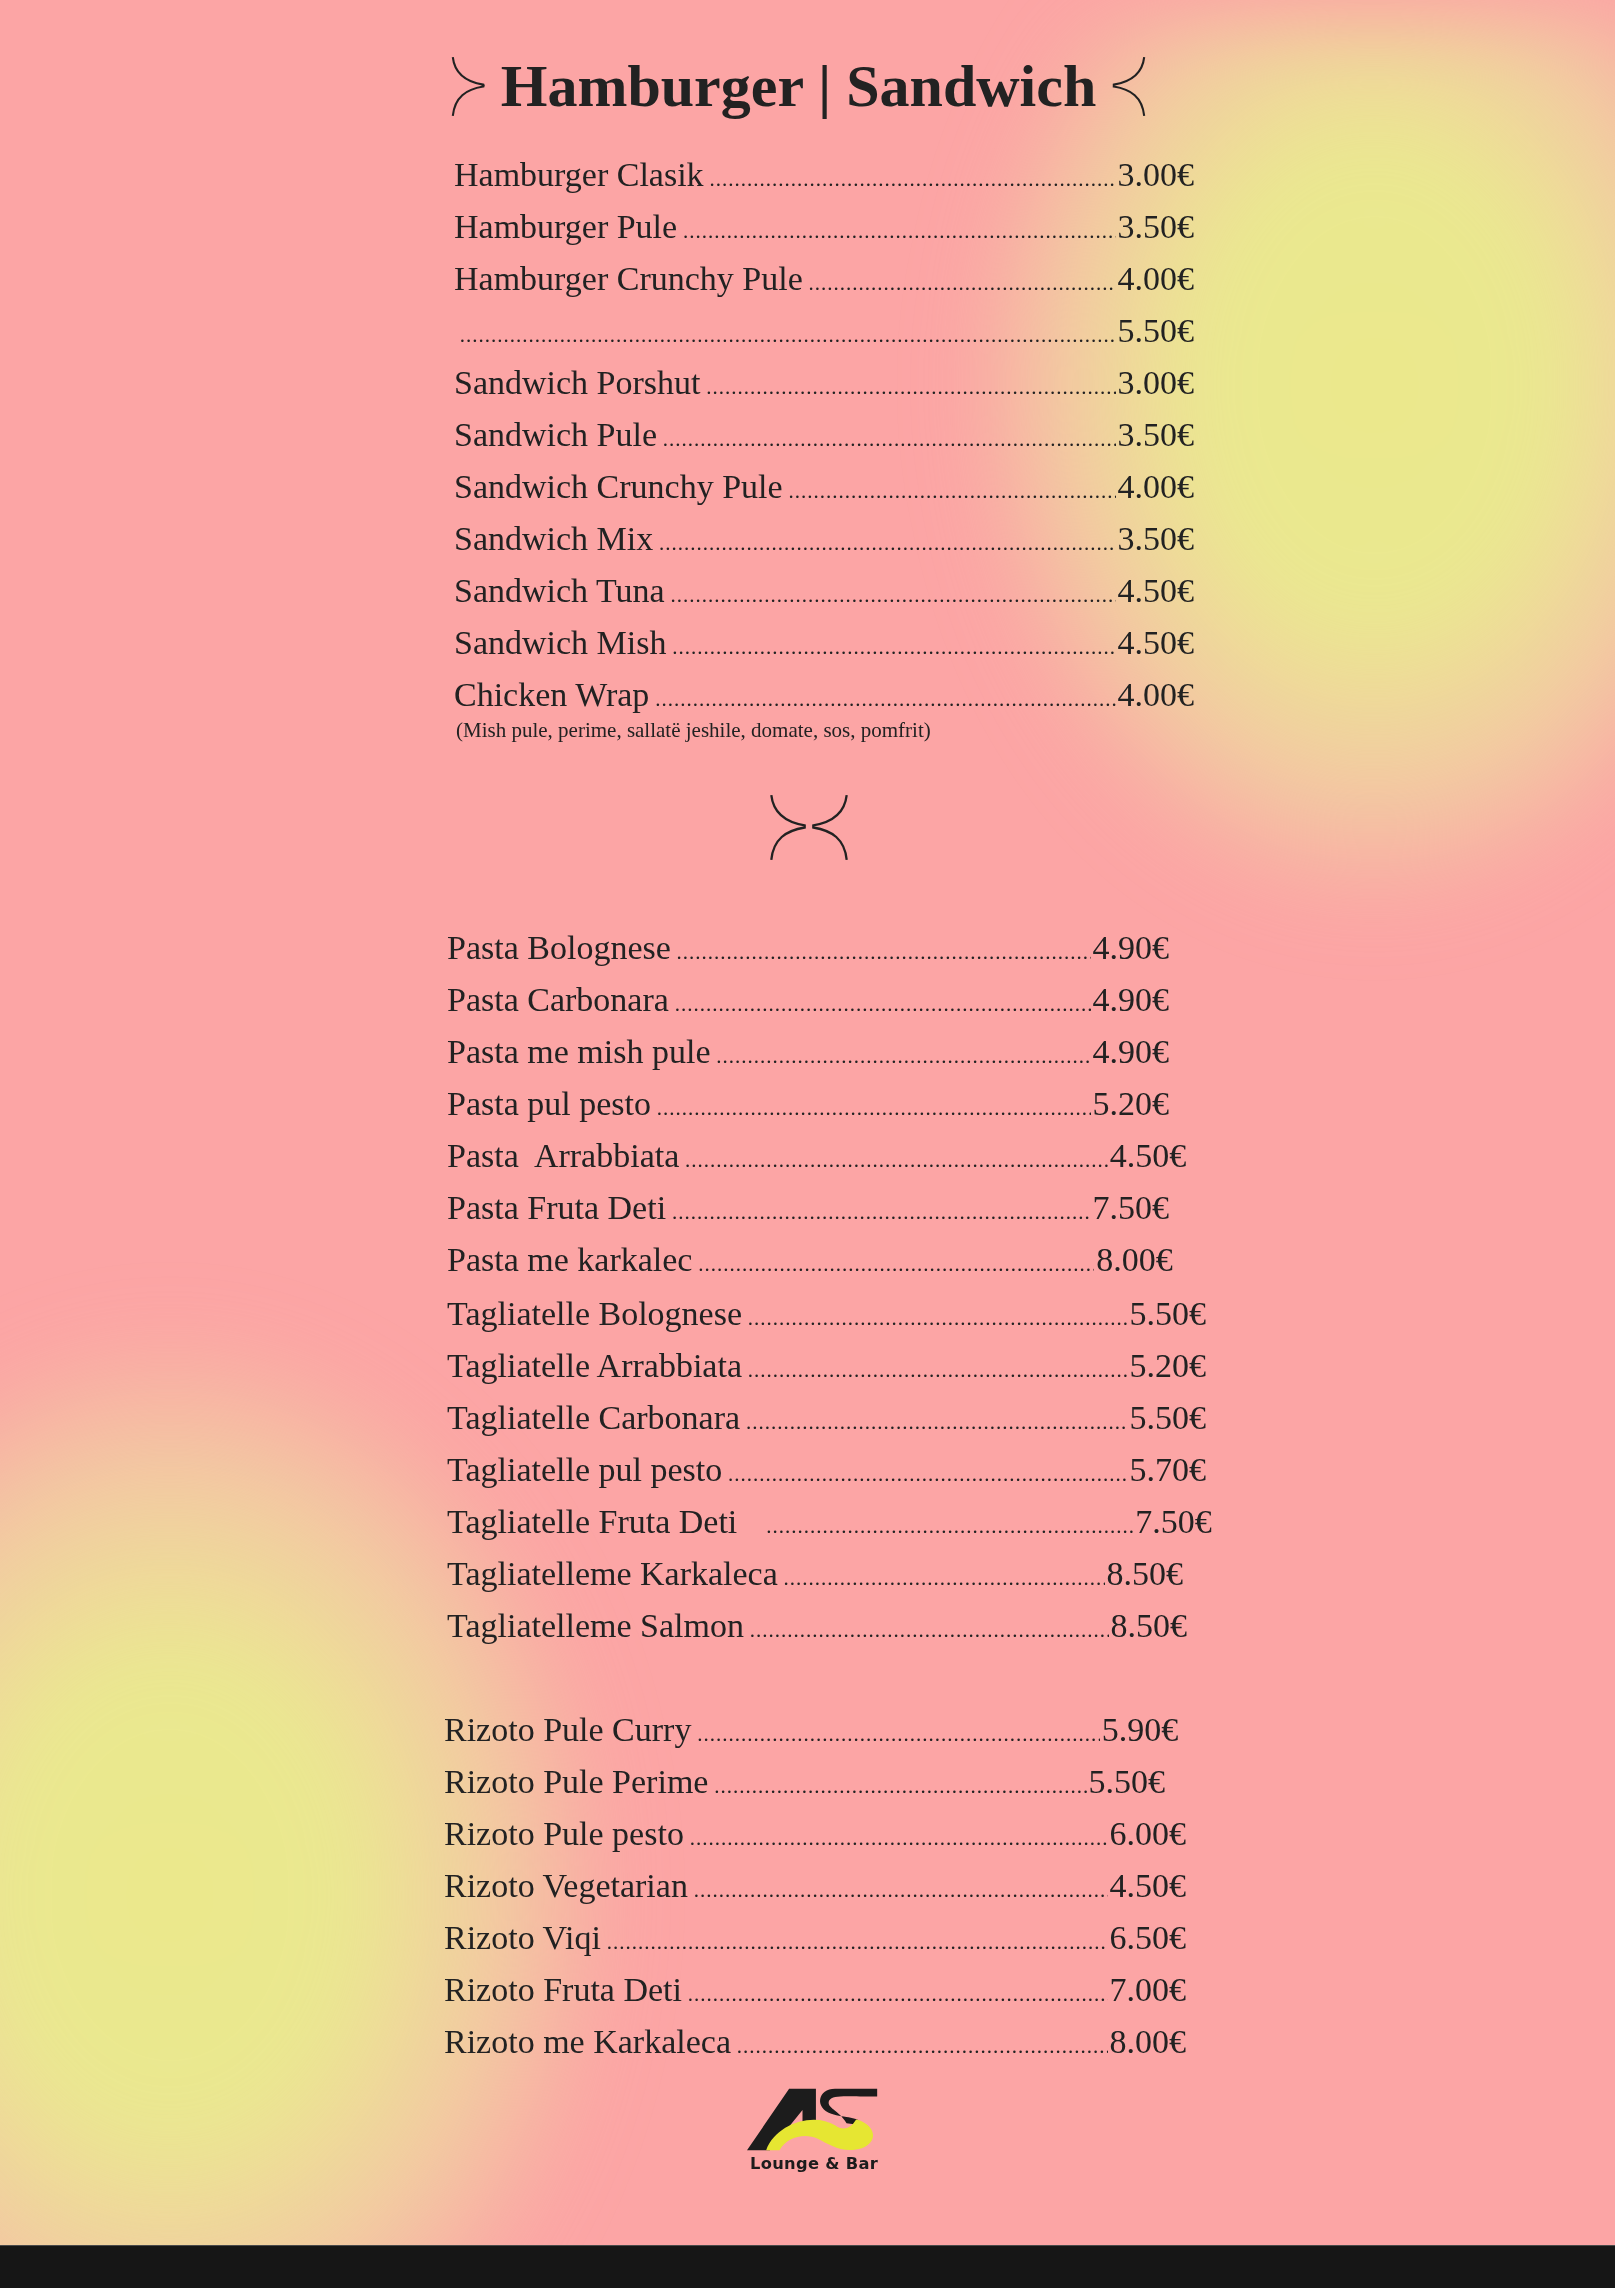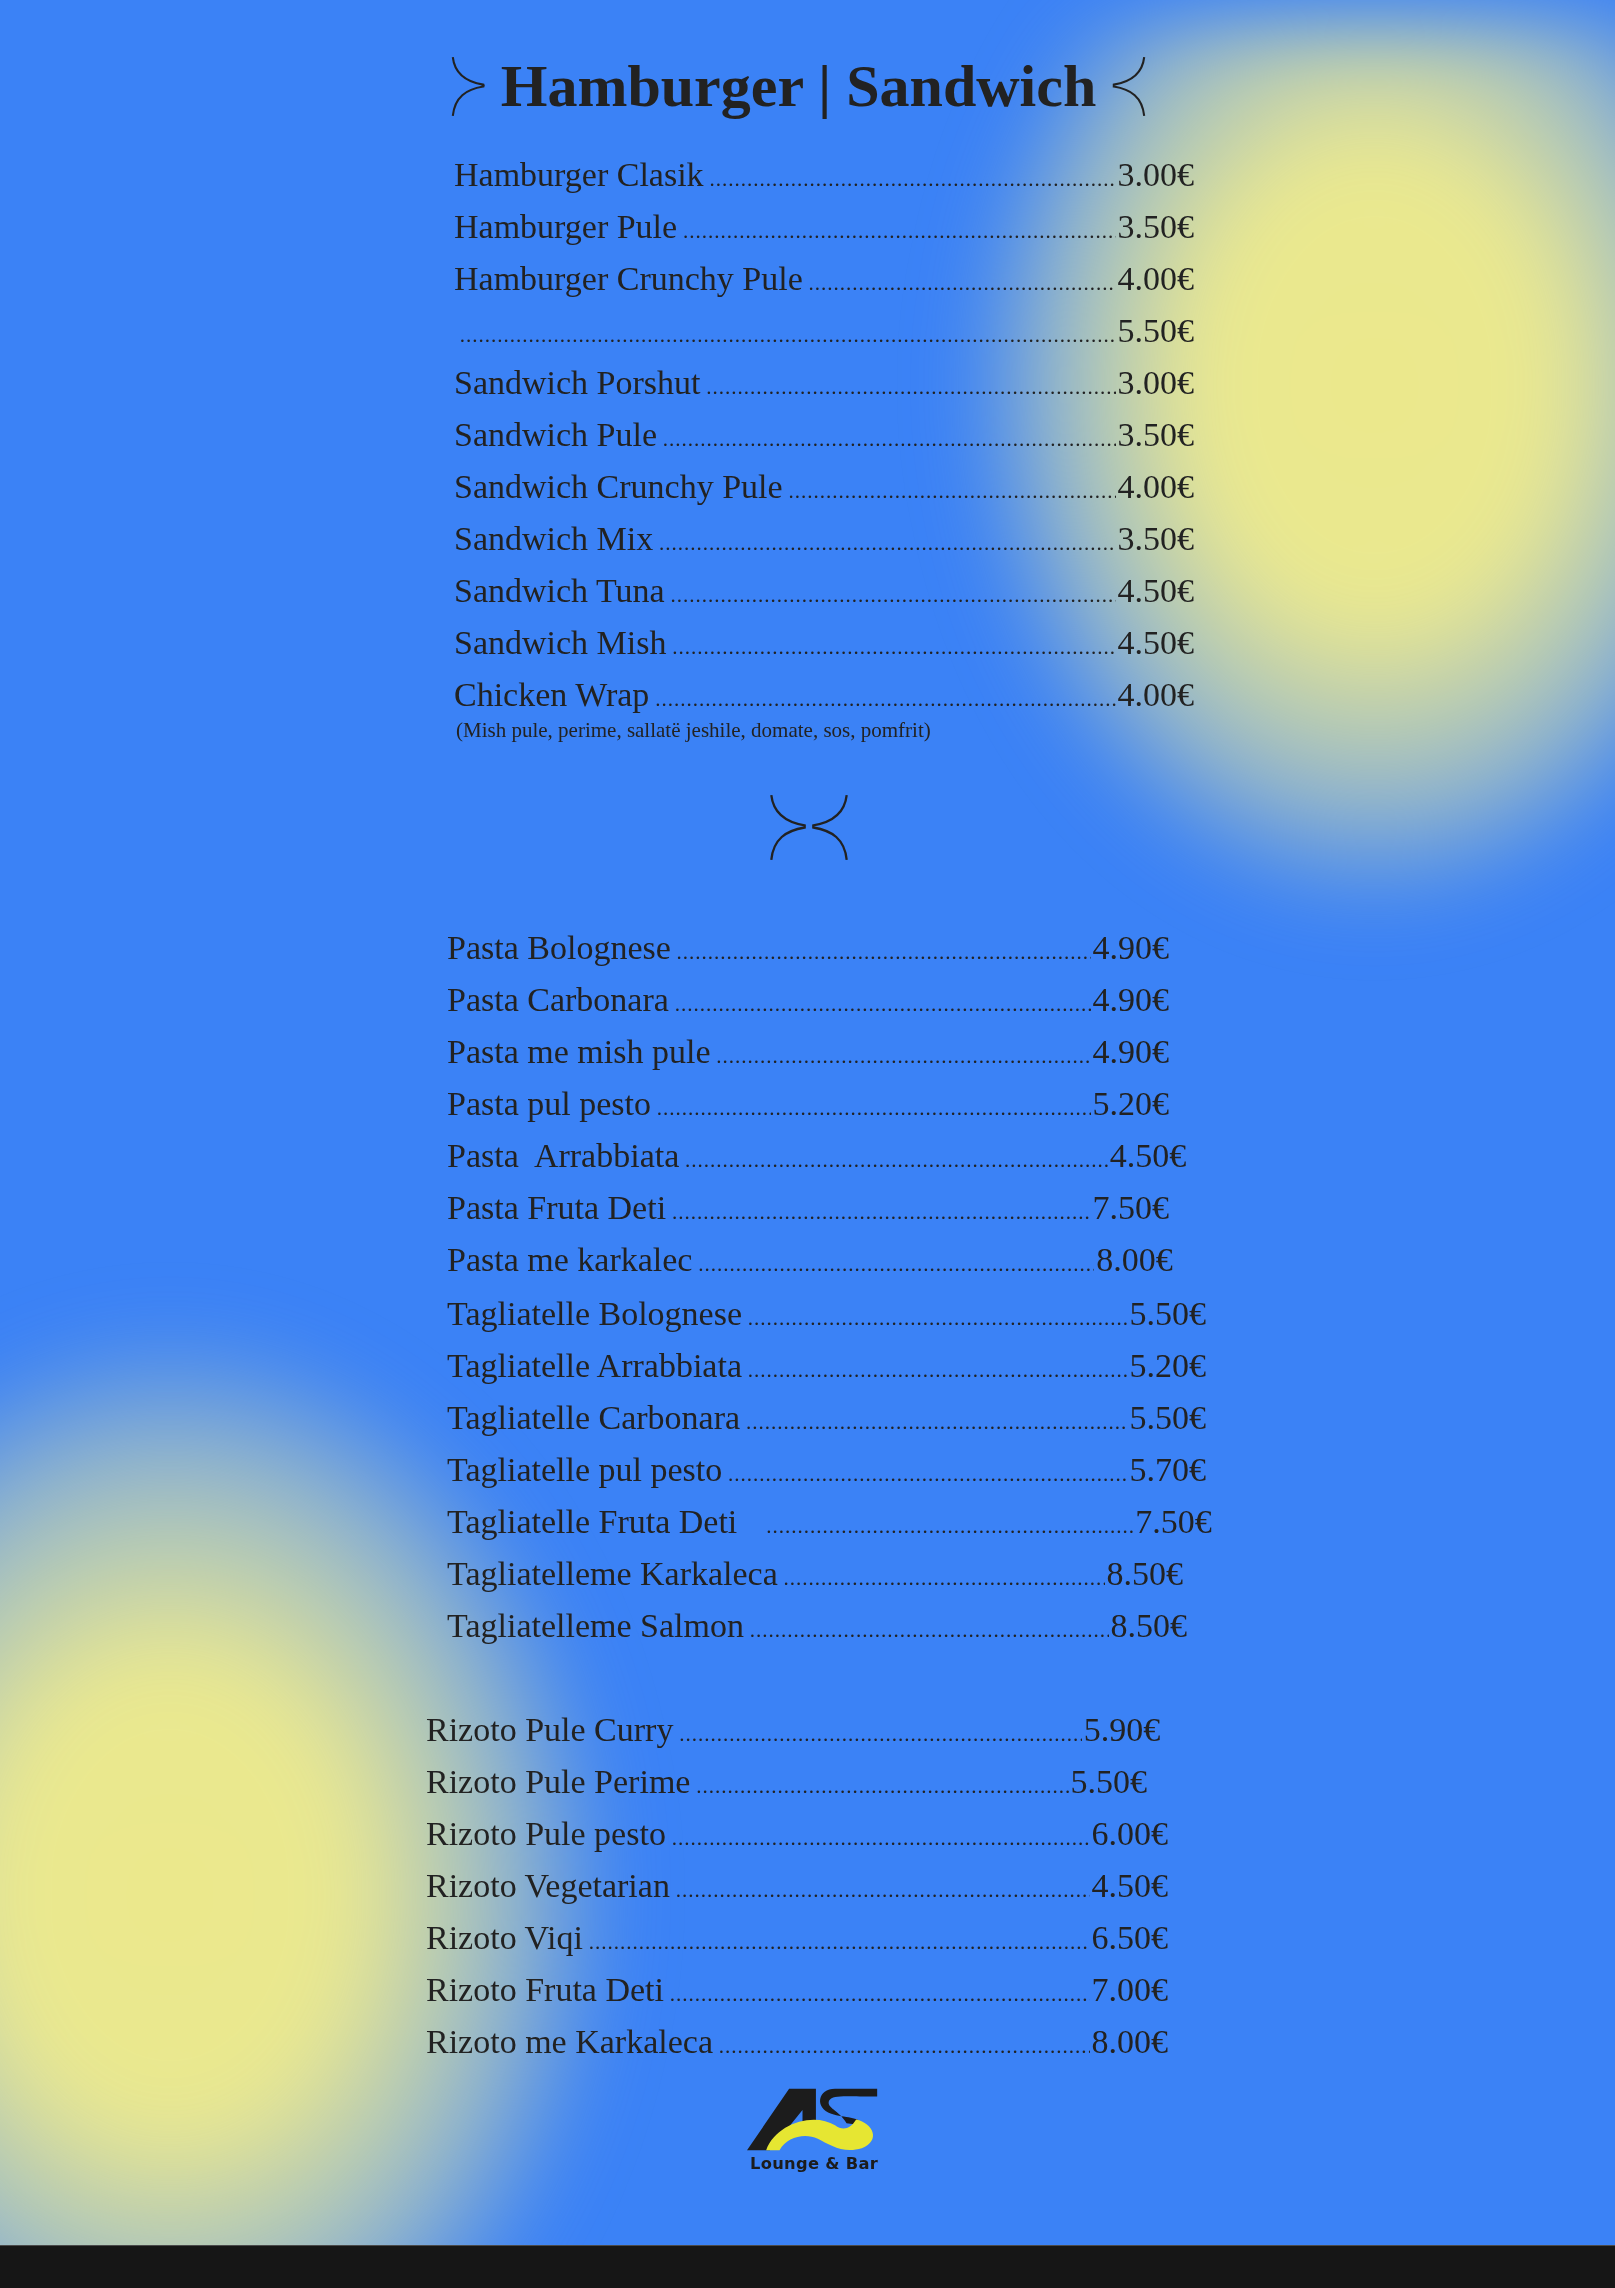--- a/index.html
+++ b/index.html
@@ -4,21 +4,21 @@
   <style>
     html, body { margin: 0; padding: 0; }
     body {
       width: 1616px; height: 2288px; overflow: hidden; position: relative;
       background: #e9e9e9;
       font-family: "Liberation Serif", "DejaVu Serif", serif;
       color: #222222;
     }
     .page {
       position: absolute; left: 0; top: 0; width: 1616px; height: 2245px;
-      background: #3b82f6; overflow: hidden;
+      background: #fca5a5; overflow: hidden;
     }
     .glow { position: absolute; border-radius: 50%; filter: blur(38px); pointer-events: none; }
     .glow-tr {
       left: 749px; top: 19px; width: 1009px; height: 1307px;
       background: radial-gradient(ellipse 50% 50% at 62% 28%, #ebe88b 0%, #eae890 35%, rgba(234,232,160,0.55) 62%, rgba(233,233,233,0) 82%);
       border-radius: 0;
     }
     .glow-bl {
       left: -250px; top: 941px; width: 1105px; height: 1403px;
       background: radial-gradient(ellipse 50% 50% at 38% 68%, #ebe88b 0%, #eae890 32%, rgba(234,232,160,0.55) 60%, rgba(233,233,233,0) 82%);
@@ -55,21 +55,21 @@
       content: "........................................................................................................................................................................................................";
     }
     .menu-item .price { flex: none; }
     .list-burger { left: 454px; top: 149px; width: 740px; }
     .note {
       position: absolute; left: 456px; top: 718px; font-size: 21px; color: #222;
       white-space: nowrap;
     }
     .list-pasta { left: 447px; top: 922px; width: 722px; }
     .list-tag { left: 447px; top: 1288px; width: 759px; }
-    .list-riz { left: 426px; top: 1704px; width: 742px; text-align: center; }
+    .list-riz { left: 444px; top: 1704px; width: 742px; text-align: center; }
 
     .logo { position: absolute; left: 747px; top: 2085px; width: 134px; height: 96px; }
     .logo svg { display: block; }
     .logo-caption {
       position: absolute; left: 0; top: 69px; width: 134px; text-align: center;
       font-family: "DejaVu Sans", "Liberation Sans", sans-serif; font-weight: bold;
       font-size: 16.3px; color: #1c1c1c; letter-spacing: 0.3px;
     }
   </style>
 </head>

